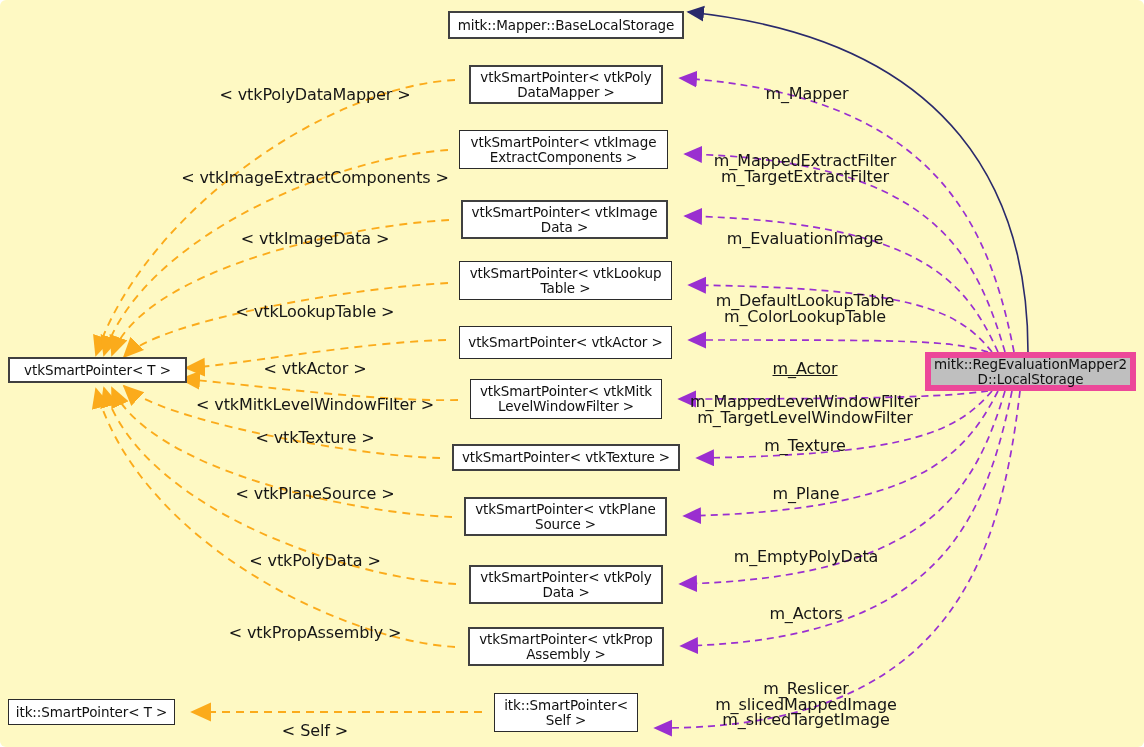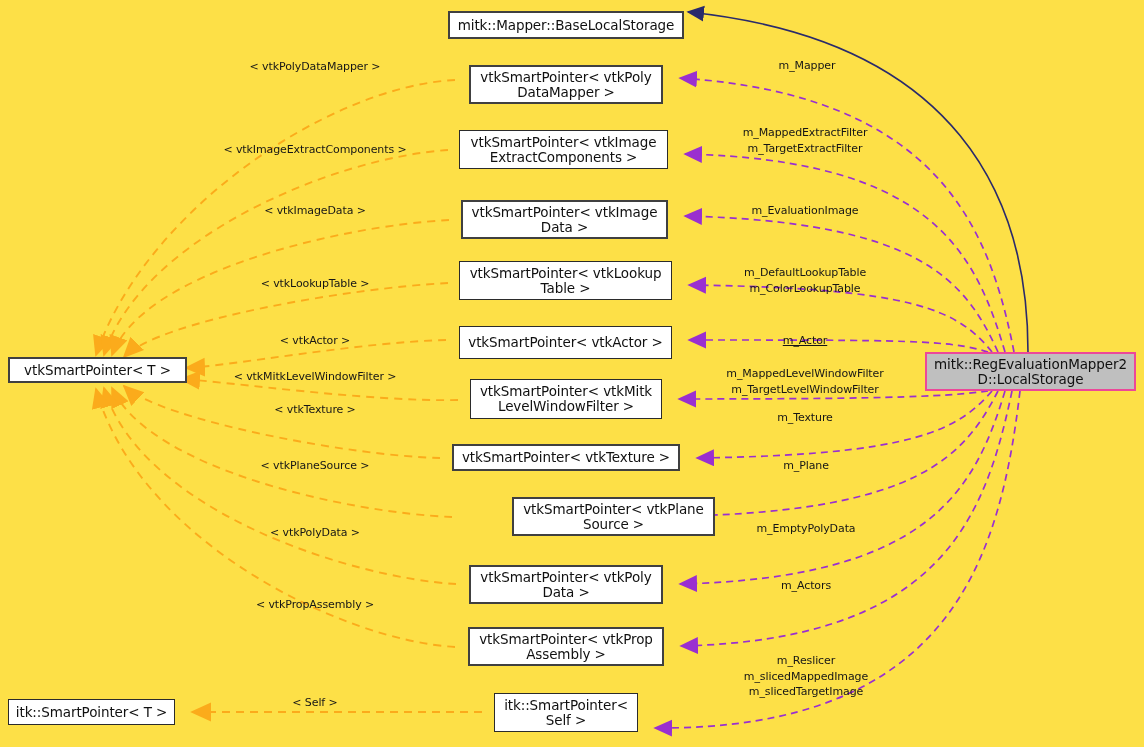--- a/index.html
+++ b/index.html
@@ -4,23 +4,24 @@
 <style>
   html, body {
     margin: 0;
     padding: 0;
     background: #ffffff;
   }
   #canvas {
     position: relative;
     width: 1144px;
     height: 747px;
-    background: #fde047;
+    background: #fef9c3;
     font-family: "DejaVu Sans", "Liberation Sans", sans-serif;
     overflow: hidden;
+    border-radius: 6px;
   }
   svg.edges {
     position: absolute;
     left: 0;
     top: 0;
     width: 1144px;
     height: 747px;
   }
   .node {
     position: absolute;
@@ -35,31 +36,32 @@
     line-height: 15px;
     color: #101010;
     letter-spacing: -0.1px;
     white-space: pre-line;
   }
   .node.thick {
     border: 2px solid #404040;
   }
   .node.focus {
     background: #bfbfbf;
-    border: 2px solid #ec4899;
+    border: 6px solid #ec4899;
   }
   .edge-label {
     position: absolute;
-    font-size: 11px;
+    font-size: 16px;
     line-height: 15.5px;
     color: #161616;
     text-align: center;
     white-space: pre-line;
     transform: translateX(-50%);
     letter-spacing: -0.1px;
+    margin-top: 28px;
   }
 </style>
 </head>
 <body>
 
 <div id="canvas">
 
   <svg class="edges" viewBox="0 0 1144 747">
     <defs>
       <marker id="arrow-inherit" markerWidth="12" markerHeight="12" refX="10" refY="5" orient="auto">
@@ -110,21 +112,21 @@
       <div class="node" style="left: 459px; top: 130px; width: 209px; height: 39px;">vtkSmartPointer&lt; vtkImage
 ExtractComponents &gt;</div>
       <div class="node thick" style="left: 461px; top: 200px; width: 207px; height: 39px;">vtkSmartPointer&lt; vtkImage
 Data &gt;</div>
       <div class="node" style="left: 459px; top: 261px; width: 213px; height: 39px;">vtkSmartPointer&lt; vtkLookup
 Table &gt;</div>
       <div class="node" style="left: 459px; top: 326px; width: 213px; height: 33px;">vtkSmartPointer&lt; vtkActor &gt;</div>
       <div class="node" style="left: 470px; top: 379px; width: 192px; height: 40px;">vtkSmartPointer&lt; vtkMitk
 LevelWindowFilter &gt;</div>
       <div class="node thick" style="left: 452px; top: 444px; width: 228px; height: 27px;">vtkSmartPointer&lt; vtkTexture &gt;</div>
-      <div class="node thick" style="left: 464px; top: 497px; width: 203px; height: 39px; margin-left: 48px;">vtkSmartPointer&lt; vtkPlane
+      <div class="node thick" style="left: 464px; top: 497px; width: 203px; height: 39px;">vtkSmartPointer&lt; vtkPlane
 Source &gt;</div>
       <div class="node thick" style="left: 469px; top: 565px; width: 194px; height: 39px;">vtkSmartPointer&lt; vtkPoly
 Data &gt;</div>
       <div class="node thick" style="left: 468px; top: 627px; width: 196px; height: 39px;">vtkSmartPointer&lt; vtkProp
 Assembly &gt;</div>
       <div class="node" style="left: 494px; top: 693px; width: 144px; height: 39px;">itk::SmartPointer&lt;
 Self &gt;</div>
       <div class="node thick" style="left: 8px; top: 357px; width: 179px; height: 26px;">vtkSmartPointer&lt; T &gt;</div>
       <div class="node" style="left: 8px; top: 699px; width: 167px; height: 26px;">itk::SmartPointer&lt; T &gt;</div>
       <div class="node focus" style="left: 925px; top: 352px; width: 211px; height: 39px;">mitk::RegEvaluationMapper2

